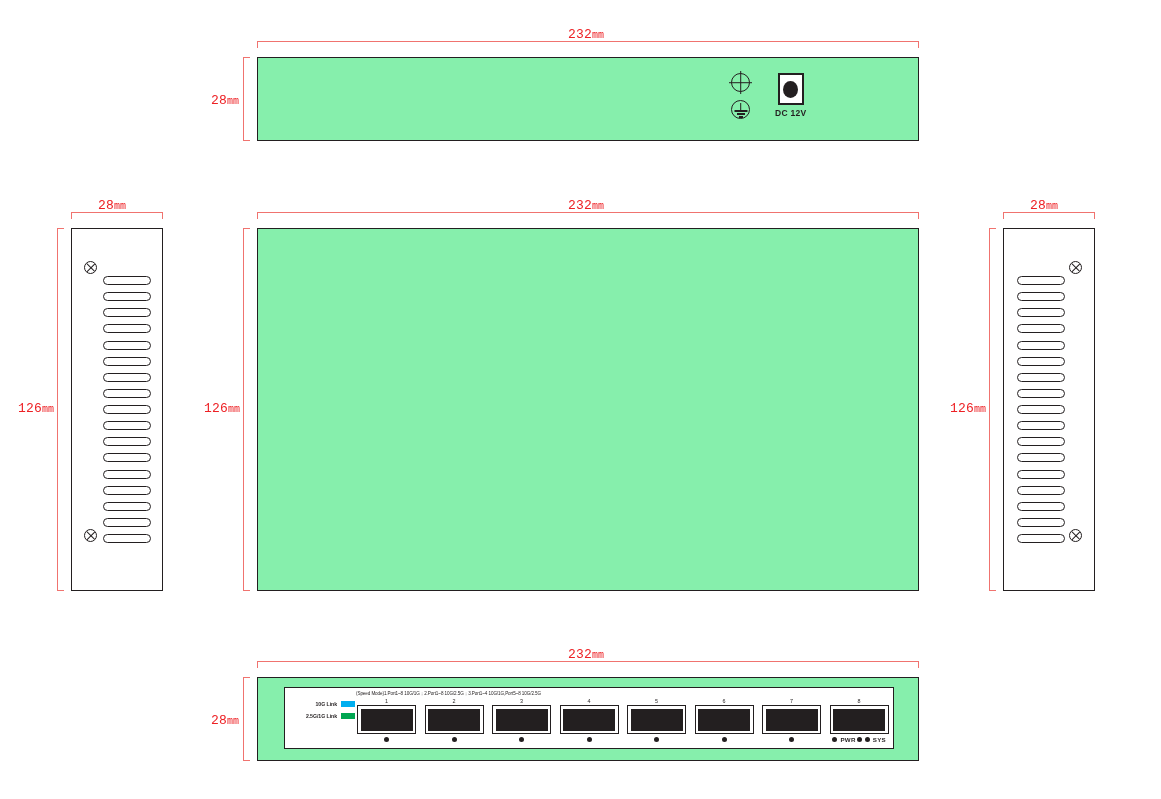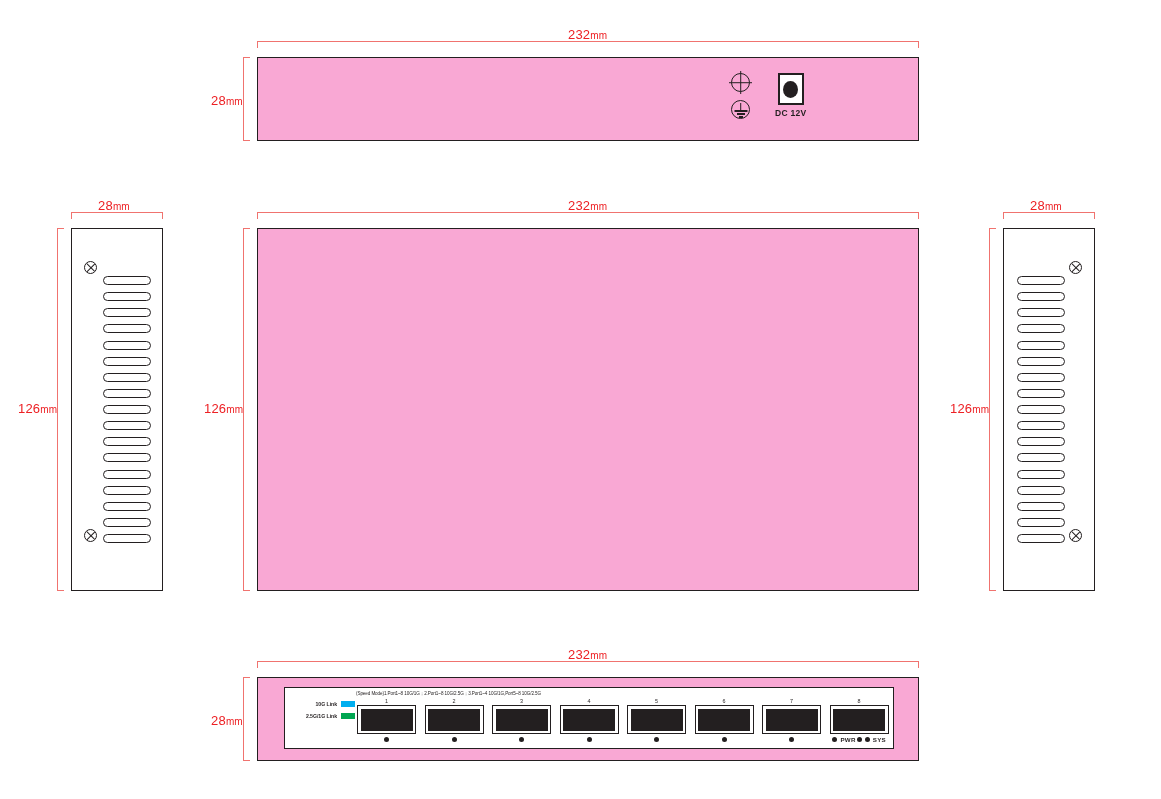--- a/index.html
+++ b/index.html
@@ -3,36 +3,36 @@
 <meta charset="utf-8">
 <style>
   html,body{margin:0;padding:0;background:#ffffff;}
   body{width:1161px;height:799px;position:relative;overflow:hidden;
        font-family:"Liberation Sans",sans-serif;color:#231f20;}
 
   .stage{position:absolute;inset:0;}
 
   
   .dim-label{position:absolute;color:#ed2024;white-space:nowrap;
-             font-family:Liberation Sans, sans-serif;line-height:1;}
+             font-family:Liberation Mono, monospace;line-height:1;}
   .dim-label .num{font-size:13px;letter-spacing:.2px;}
   .dim-label .unit{font-size:10px;letter-spacing:.1px;}
 
   
   .dim-h{position:absolute;border-top:1px solid #f0736f;
          border-left:1px solid #f0736f;border-right:1px solid #f0736f;
          height:7px;box-sizing:border-box;}
   
   .dim-v{position:absolute;border-left:1px solid #f0736f;
          border-top:1px solid #f0736f;border-bottom:1px solid #f0736f;
          width:7px;box-sizing:border-box;}
 
   
   .body-outline{position:absolute;box-sizing:border-box;
-                border:1.5px solid #231f20;background:#f9a8d4;}
+                border:1.5px solid #231f20;background:#86efac;}
 
   
   #rear-view{left:257px;top:57px;width:662px;height:84px;}
 
   .rear-icons{position:absolute;display:flex;align-items:flex-start;}
 
   .gnd-screw{width:19px;height:19px;border-radius:50%;
              border:1.6px solid #231f20;position:relative;box-sizing:border-box;}
   .gnd-screw::before,.gnd-screw::after{content:"";position:absolute;
              background:#231f20;}

